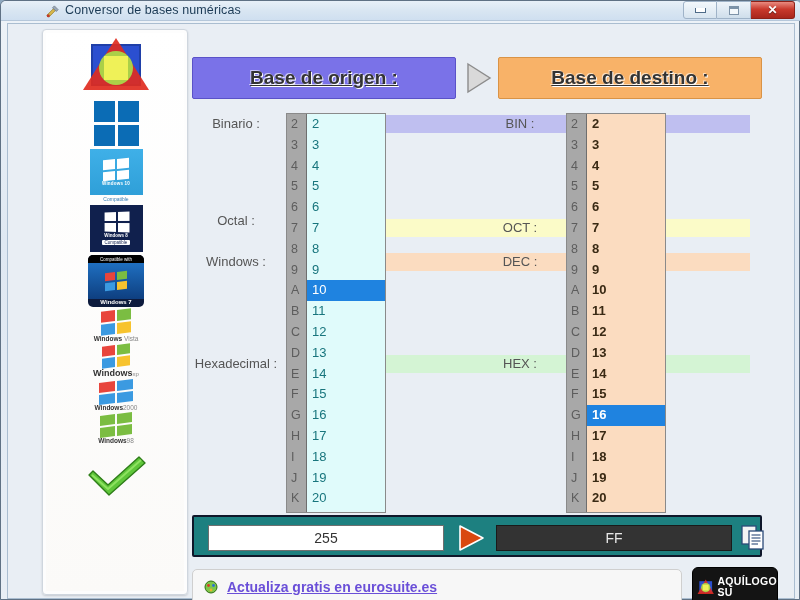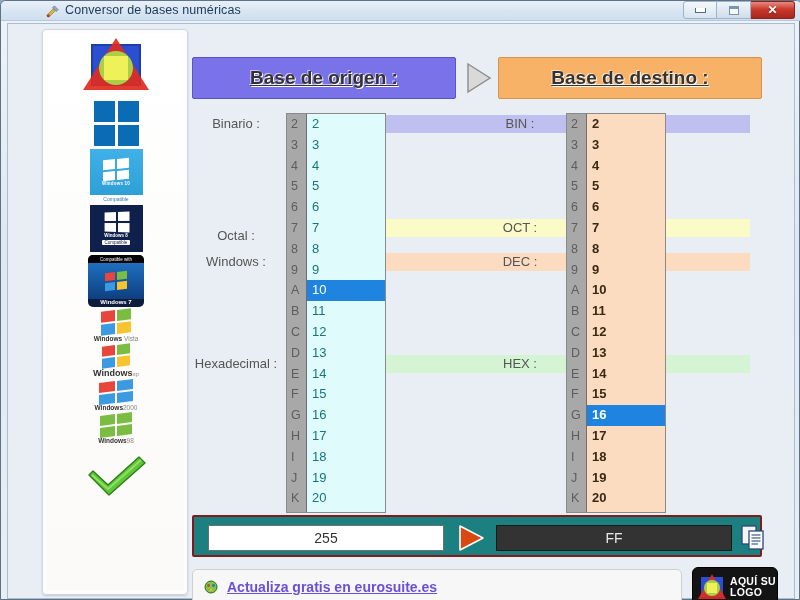--- a/index.html
+++ b/index.html
@@ -176,21 +176,21 @@
   }
   .lb-left  .items { background:#e0fbfb; }
   .lb-left  .items span { color:#18757d; }
   .lb-right .items { background:#fbdcc0; }
   .lb-right .items span { color:#3a2a14; font-weight:bold; }
   .items span.sel { background:#1f83e0; color:#ffffff !important; }
 
   
   .convbar {
     position: absolute; left: 2px; top: 486px; width: 570px; height: 42px;
-    background: #1d8080; border: 2px solid #7f1d1d; border-radius: 2px;
+    background: #1d8080; border: 2px solid #0f172a; border-radius: 2px;
   }
   .inputfield {
     position: absolute; left: 14px; top: 8px; width: 236px; height: 26px;
     background: #fff; border: 1px solid #6f6f6f;
     display:flex; align-items:center; justify-content:center;
     font-size: 14px; color:#333;
   }
   .convarrow { position: absolute; left: 262px; top: 7px; width: 30px; height: 28px; }
   .outputfield {
     position: absolute; left: 302px; top: 8px; width: 236px; height: 26px;
@@ -208,21 +208,21 @@
   }
   .footer-link {
     font-size: 14px; font-weight: bold; color: #6a4fd8;
     text-decoration: underline; cursor: pointer; white-space: nowrap;
   }
   .logobox {
     position: absolute; left: 502px; top: 538px; width: 86px; height: 40px;
     background: #141414; border: 1px solid #000; border-radius: 6px;
     display: flex; align-items: center; gap: 3px; padding-left: 4px;
   }
-  .logotxt { display:flex; flex-direction:column; line-height:1.05; }
+  .logotxt { display:flex; flex-direction:row; line-height:1.05; }
   .logotxt span { font-size: 10.5px; font-weight: bold; color: #fff; letter-spacing:.3px; }
 </style>
 </head>
 <body>
 
 <div class="window">
 
   <div class="titlebar">
     <svg class="title-icon" viewBox="0 0 16 16">
       <path d="M2 12 L9 5 L11 7 L4 14 Z" fill="#d8b84a" stroke="#8c6f1c" stroke-width=".7"></path>
@@ -367,21 +367,21 @@
         <polygon points="6,3 28,17 6,31" fill="#d9d9d9" stroke="#8c8c8c" stroke-width="1.4"></polygon>
       </svg>
       <div class="hdr hdr-dst">Base de destino :</div>
 
       <div class="band purple" style="top:86px"></div>
       <div class="band yellow" style="top:190px"></div>
       <div class="band peach" style="top:224px"></div>
       <div class="band green" style="top:326px"></div>
 
       <div class="rowlabel left" style="top:87px">Binario :</div>
-      <div class="rowlabel left" style="top:199px">Octal :</div>
+      <div class="rowlabel left" style="top:184px">Octal :</div>
       <div class="rowlabel left" style="top:225px">Windows :</div>
       <div class="rowlabel left" style="top:327px">Hexadecimal :</div>
 
       <div class="rowlabel right" style="top:87px">BIN :</div>
       <div class="rowlabel right" style="top:191px">OCT :</div>
       <div class="rowlabel right" style="top:225px">DEC :</div>
       <div class="rowlabel right" style="top:327px">HEX :</div>
 
       <div class="listbox lb-left">
         <div class="gutter">

